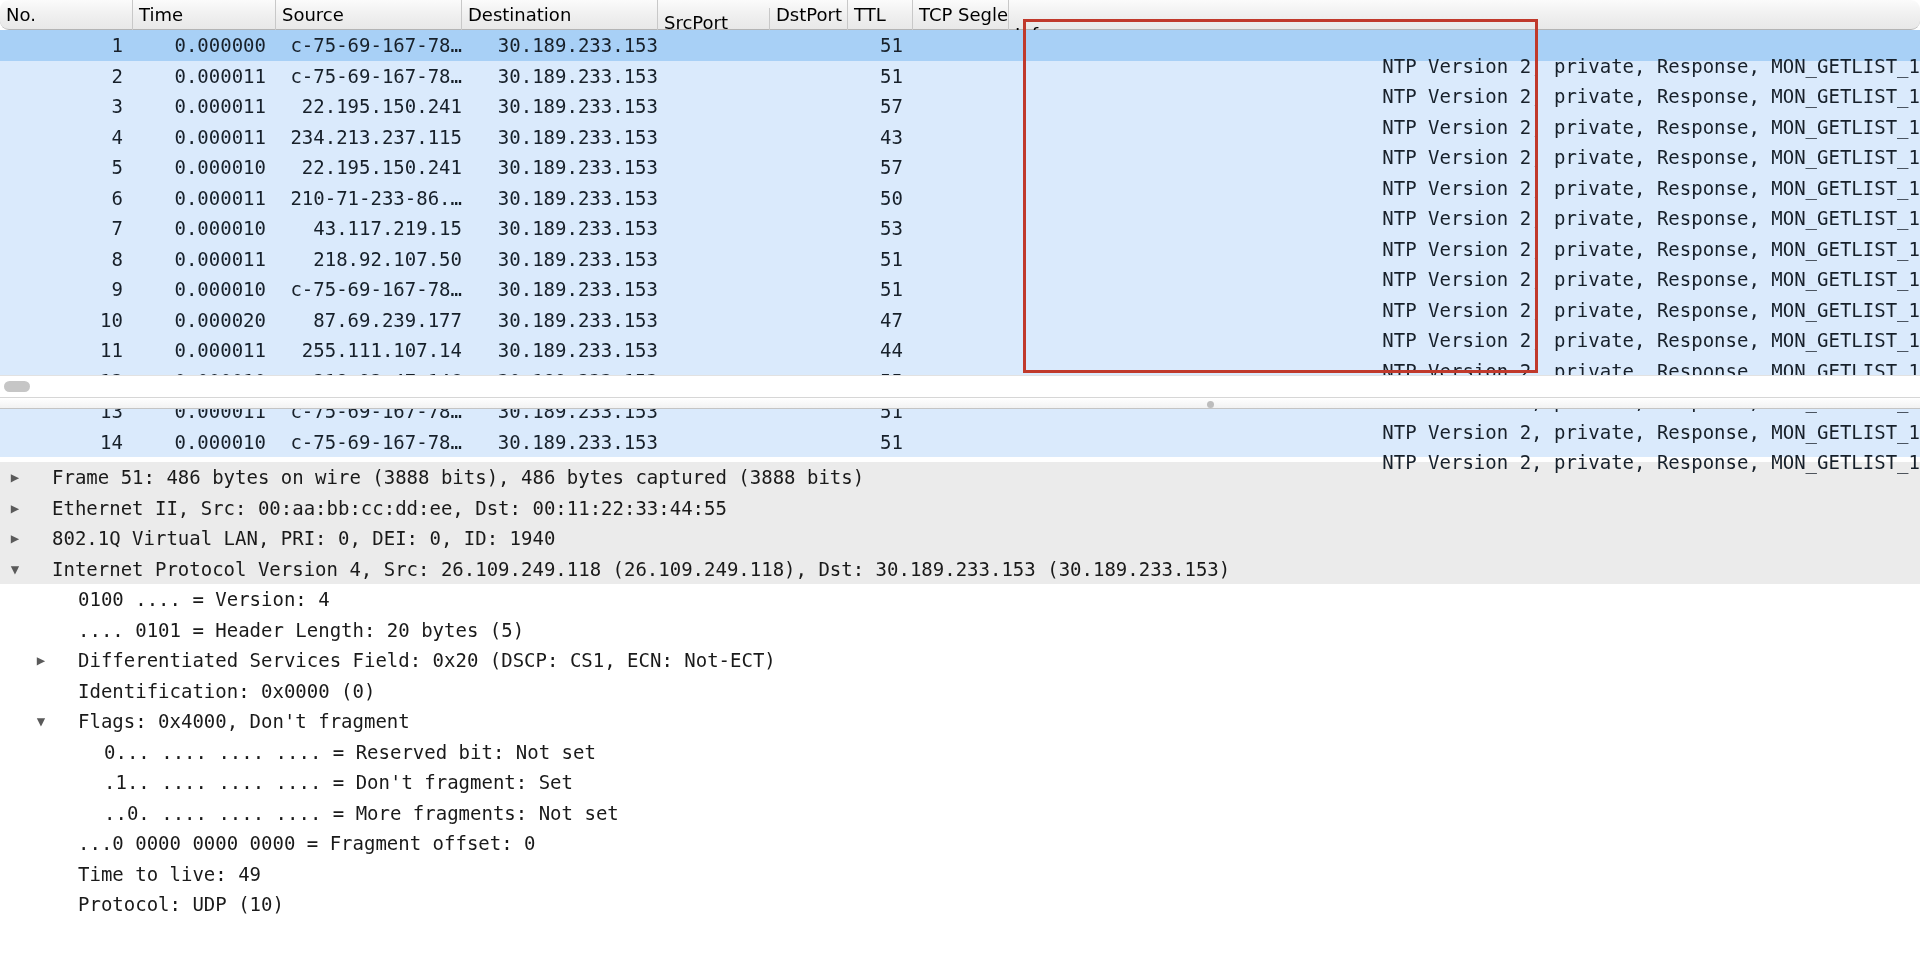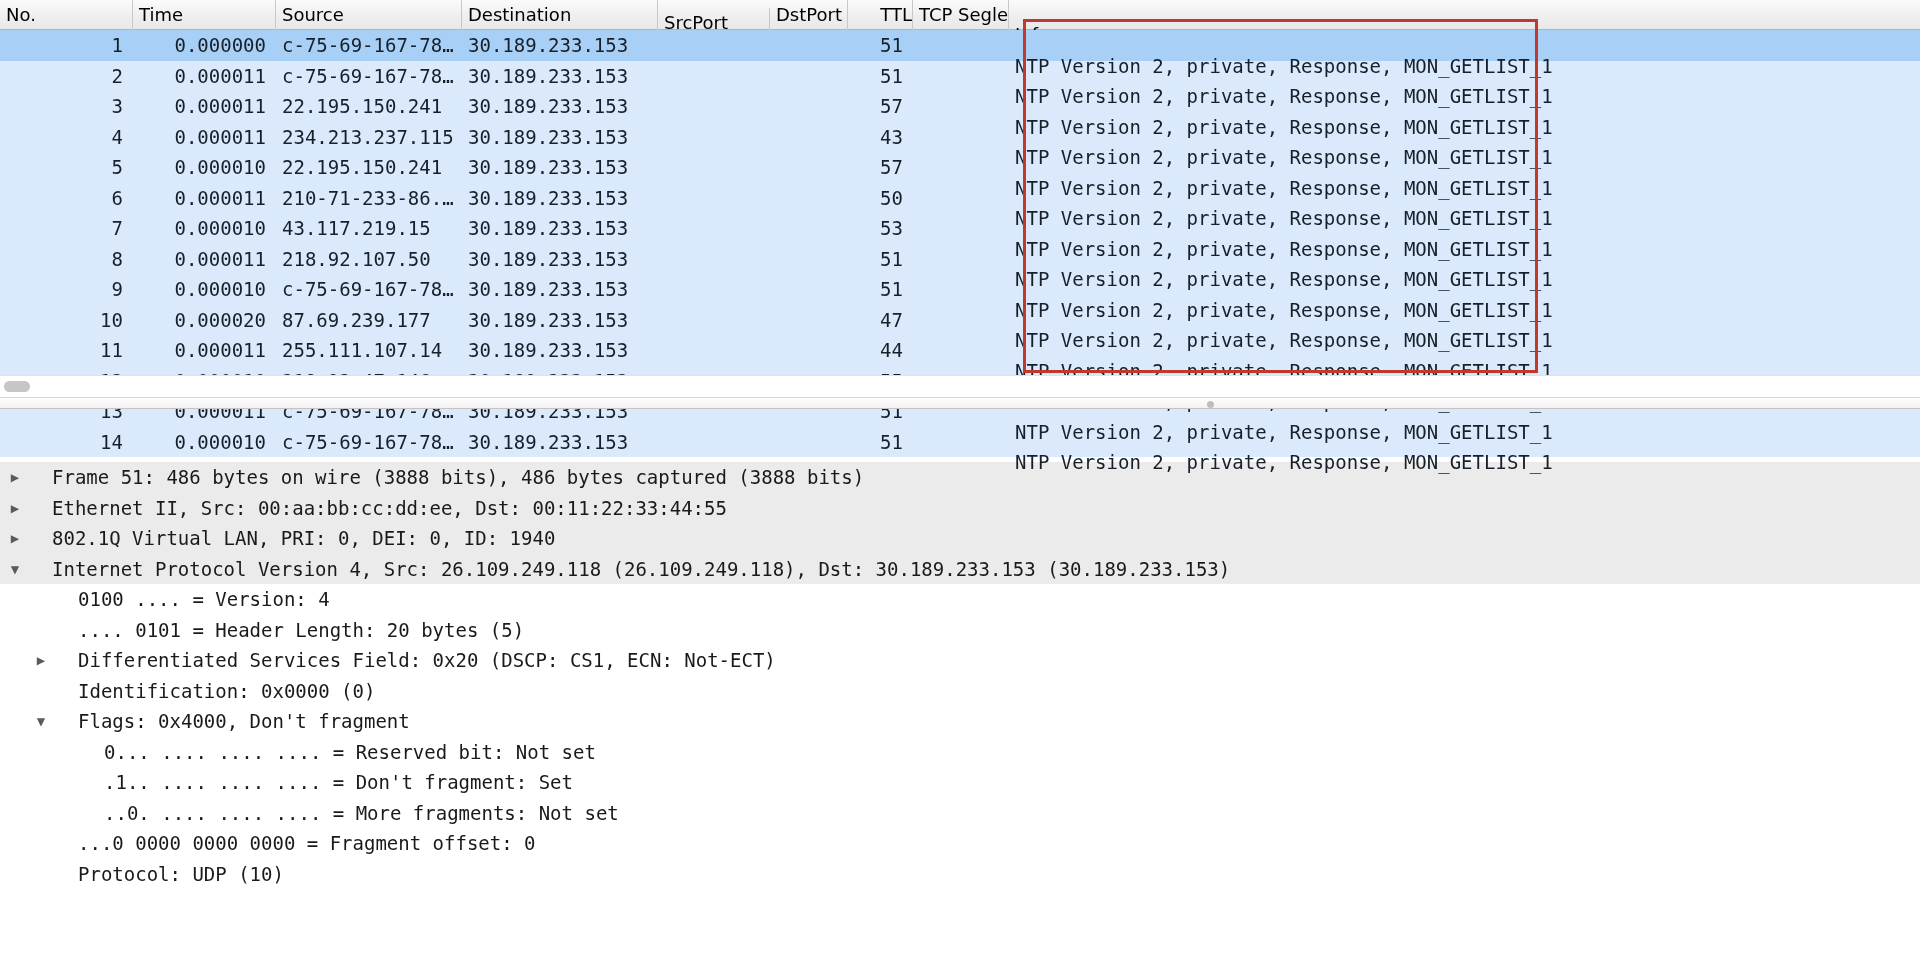--- a/index.html
+++ b/index.html
@@ -19,20 +19,21 @@
   .col-header {
     display: flex;
     height: 30px;
     background: linear-gradient(to bottom, #fbfbfb 0%, #f0f0f0 50%, #e8e8e8 100%);
     border-bottom: 1px solid #b4b4b4;
     font-family: "DejaVu Sans", sans-serif;
     font-size: 18px;
     color: #000000;
     align-items: center;
     user-select: none;
+    border-radius: 9px;
   }
   .col-header .hcell {
     height: 30px;
     line-height: 30px;
     padding-left: 6px;
     border-right: 1px solid #c8c8c8;
     overflow: hidden;
     white-space: nowrap;
   }
   .col-header .hcell:last-child { border-right: none; }
@@ -44,30 +45,30 @@
     align-items: center;
     font-size: 19px;
     color: #17202a;
     white-space: nowrap;
   }
   .prow.alt { background: #daeafc; }
   .prow.selected { background: #a8d0f6; }
 
   .cell { height: 30.5px; line-height: 30.5px; overflow: hidden; white-space: nowrap; }
   .cell.num { text-align: right; padding-right: 10px; }
-  .cell.txt { text-align: left; padding-left: 6px; }
+  .cell.txt { text-align: right; padding-left: 6px; }
 
   
   .c-no    { width: 133px; }
   .c-time  { width: 143px; }
   .c-src   { width: 186px; }
   .c-dst   { width: 196px; }
   .c-sport { width: 112px; margin-top: 16px; }
   .c-dport { width: 78px;  }
-  .c-ttl   { width: 65px; text-align: right;  }
+  .c-ttl   { width: 65px;  }
   .c-seg   { width: 96px;  }
   .c-info  { width: 911px; margin-top: 41px; }
 
   
   .info-highlight {
     position: absolute;
     left: 1023px;
     top: 19px;
     width: 515px;
     height: 354px;
@@ -381,17 +382,22 @@
         <div class="dtext">..0. .... .... .... = More fragments: Not set</div>
       </div>
       <div class="drow">
         <div style="width: 26px; flex: 0 0 auto;"></div>
         <div class="tri none"></div>
         <div class="dtext">...0 0000 0000 0000 = Fragment offset: 0</div>
       </div>
       <div class="drow">
         <div style="width: 26px; flex: 0 0 auto;"></div>
         <div class="tri none"></div>
+        <div class="dtext">Time to live: 49</div>
+      </div>
+      <div class="drow">
+        <div style="width: 26px; flex: 0 0 auto;"></div>
+        <div class="tri none"></div>
         <div class="dtext">Protocol: UDP (10)</div>
       </div>
     </div>
 
 </div>
 
 </body></html>

